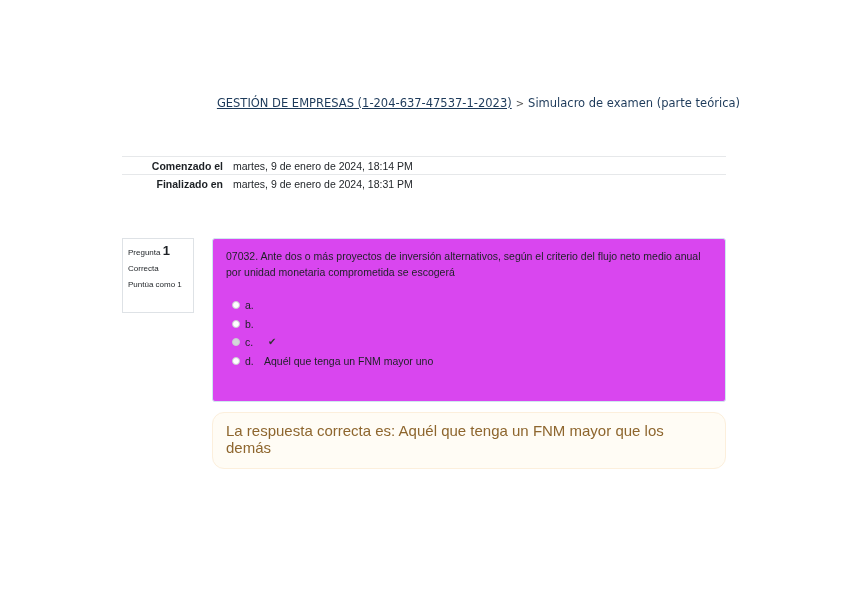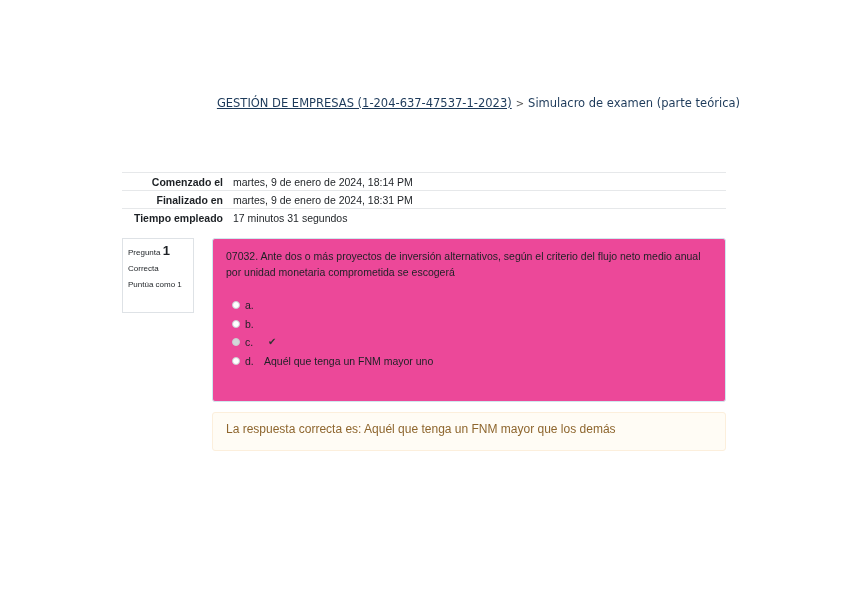--- a/index.html
+++ b/index.html
@@ -1,56 +1,52 @@
 <!DOCTYPE html>
 <html><head>
 <meta charset="utf-8">
 <style>
   html, body { margin: 0; padding: 0; background: #ffffff; }
   body { width: 848px; height: 599px; position: relative; overflow: hidden; font-family: "Liberation Sans", sans-serif; color: #1d2125; }
   .breadcrumb { position: absolute; top: 96px; left: 0; width: 740px; text-align: right; font-family: "DejaVu Sans", sans-serif; font-size: 11.5px; color: #1d3a5a; white-space: nowrap; }
   .breadcrumb a { color: #1d3a5a; text-decoration: underline; }
   .breadcrumb .sep { margin: 0 4px; color: #555; font-size: 10px; }
-  .summary { position: absolute; top: 156px; left: 122px; width: 604px; border-collapse: collapse; font-size: 10.5px; margin-top: 16px; }
+  .summary { position: absolute; top: 156px; left: 122px; width: 604px; border-collapse: collapse; font-size: 10.5px; }
   .summary td { border-top: 1px solid #e6e8ea; height: 17px; padding: 0; vertical-align: middle; }
   .summary tr:last-child td { border-bottom: none; }
   .summary td.lbl { width: 101px; text-align: right; font-weight: bold; padding-right: 10px; }
   .summary td.val { padding-left: 0; }
   .qinfo { position: absolute; top: 238px; left: 122px; width: 72px; height: 75px; border: 1px solid #dee2e6; box-sizing: border-box; padding: 4px 5px; font-size: 8px; line-height: 16px; }
   .qinfo .qno { font-size: 13px; font-weight: bold; color: #1d2125; }
-  .qbox { position: absolute; top: 238px; left: 212px; width: 514px; height: 164px; border: 1px solid #cfe8ef; border-radius: 3px; background: #ec4899; box-sizing: border-box; padding: 9px 13px; font-size: 10.5px; line-height: 16px; }
+  .qbox { position: absolute; top: 238px; left: 212px; width: 514px; height: 164px; border: 1px solid #cfe8ef; border-radius: 3px; background: #d946ef; box-sizing: border-box; padding: 9px 13px; font-size: 10.5px; line-height: 16px; }
   .qtext { margin: 0 0 16px 0; }
   .prompt { margin: 0 0 6px 0; }
   .answer-row { display: flex; align-items: center; height: 18.5px; padding-left: 6px; }
   .radio { width: 8px; height: 8px; border-radius: 50%; border: 1px solid #c9cdd1; box-sizing: border-box; margin-right: 5px; background: #fff; }
   .radio.checked { background: #d4d7da; border-color: #c9cdd1; }
   .letter { width: 19px; }
   .check { margin-left: 4px; font-size: 10px; color: #333; }
-  .feedback { position: absolute; top: 412px; left: 212px; width: 514px; height: 39px; border: 1px solid #fcefdc; border-radius: 3px; background: #fffcf5; box-sizing: border-box; padding: 9px 13px; font-size: 12px; color: #8e662e; }
+  .feedback { position: absolute; top: 412px; left: 212px; width: 514px; height: 57px; border: 1px solid #fcefdc; border-radius: 12px; background: #fffcf5; box-sizing: border-box; padding: 9px 13px; font-size: 15px; color: #8e662e; }
 </style>
 </head>
 <body>
 
 <nav class="breadcrumb">
   <a href="#">GESTIÓN DE EMPRESAS (1-204-637-47537-1-2023)</a><span class="sep">&gt;</span><span>Simulacro de examen (parte teórica)</span>
 </nav>
 
 <table class="summary">
   <tbody>
       <tr>
     <td class="lbl">Comenzado el</td>
     <td class="val">martes, 9 de enero de 2024, 18:14 PM</td>
   </tr>
   <tr>
     <td class="lbl">Finalizado en</td>
     <td class="val">martes, 9 de enero de 2024, 18:31 PM</td>
-  </tr>
-  <tr>
-    <td class="lbl">Tiempo empleado</td>
-    <td class="val">17 minutos 31 segundos</td>
   </tr>
 </tbody>
   </table>
 
 <div class="qinfo">
   <div>
     <span>Pregunta</span>
     <span class="qno">1</span>
   </div>
   <div>Correcta</div>

